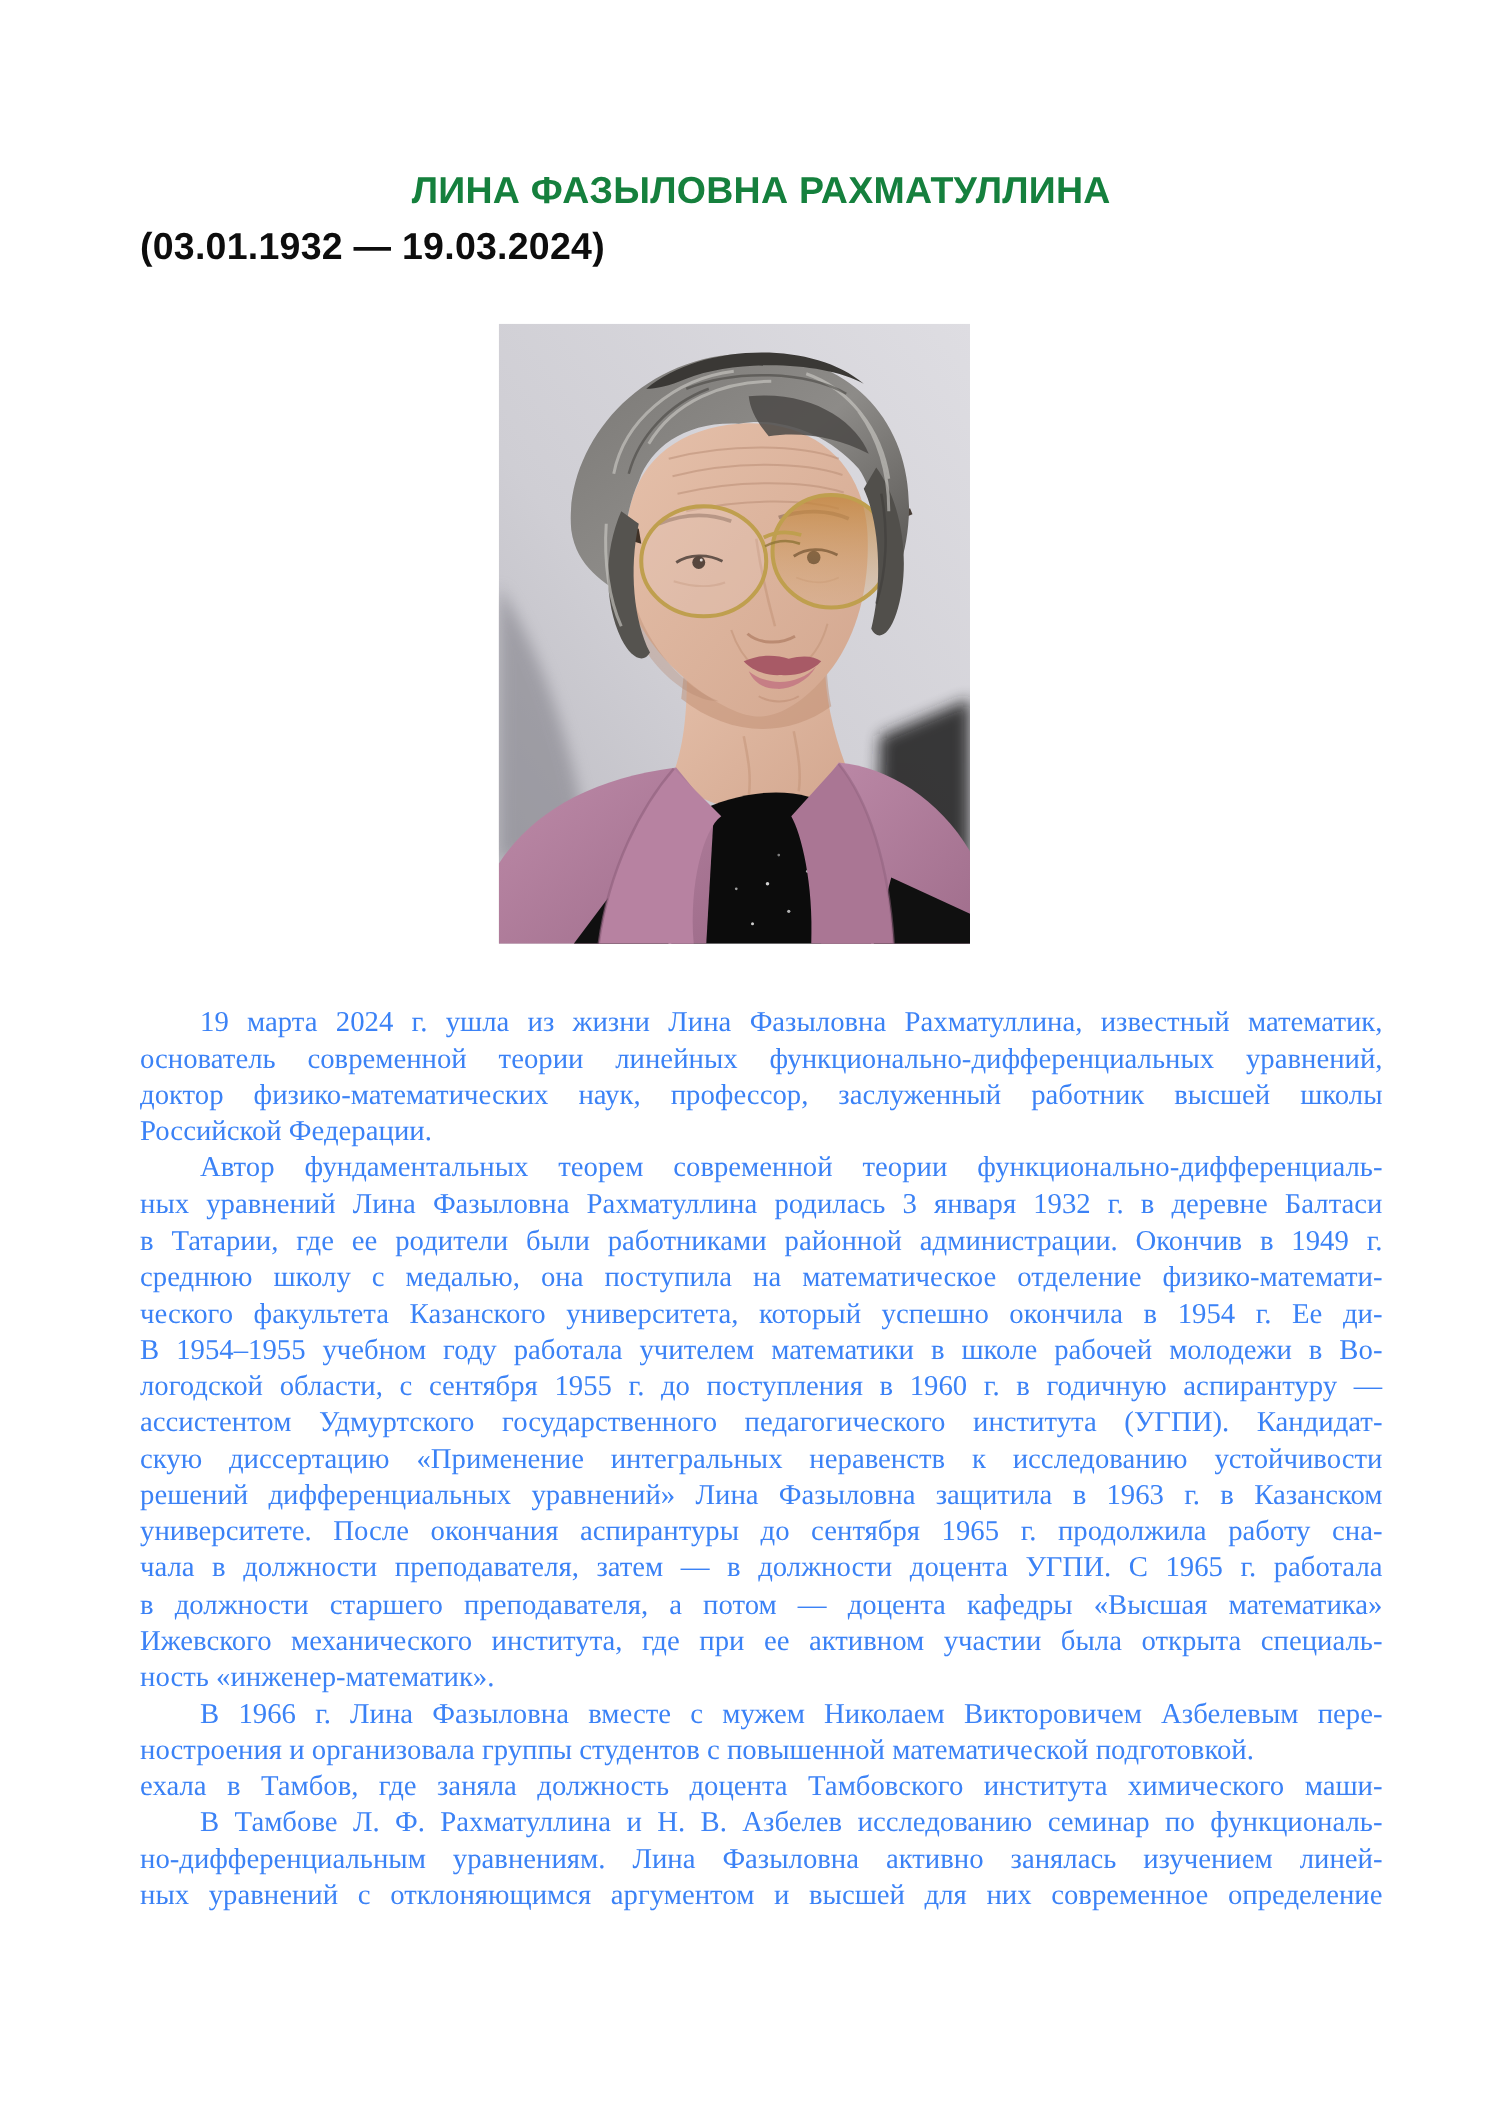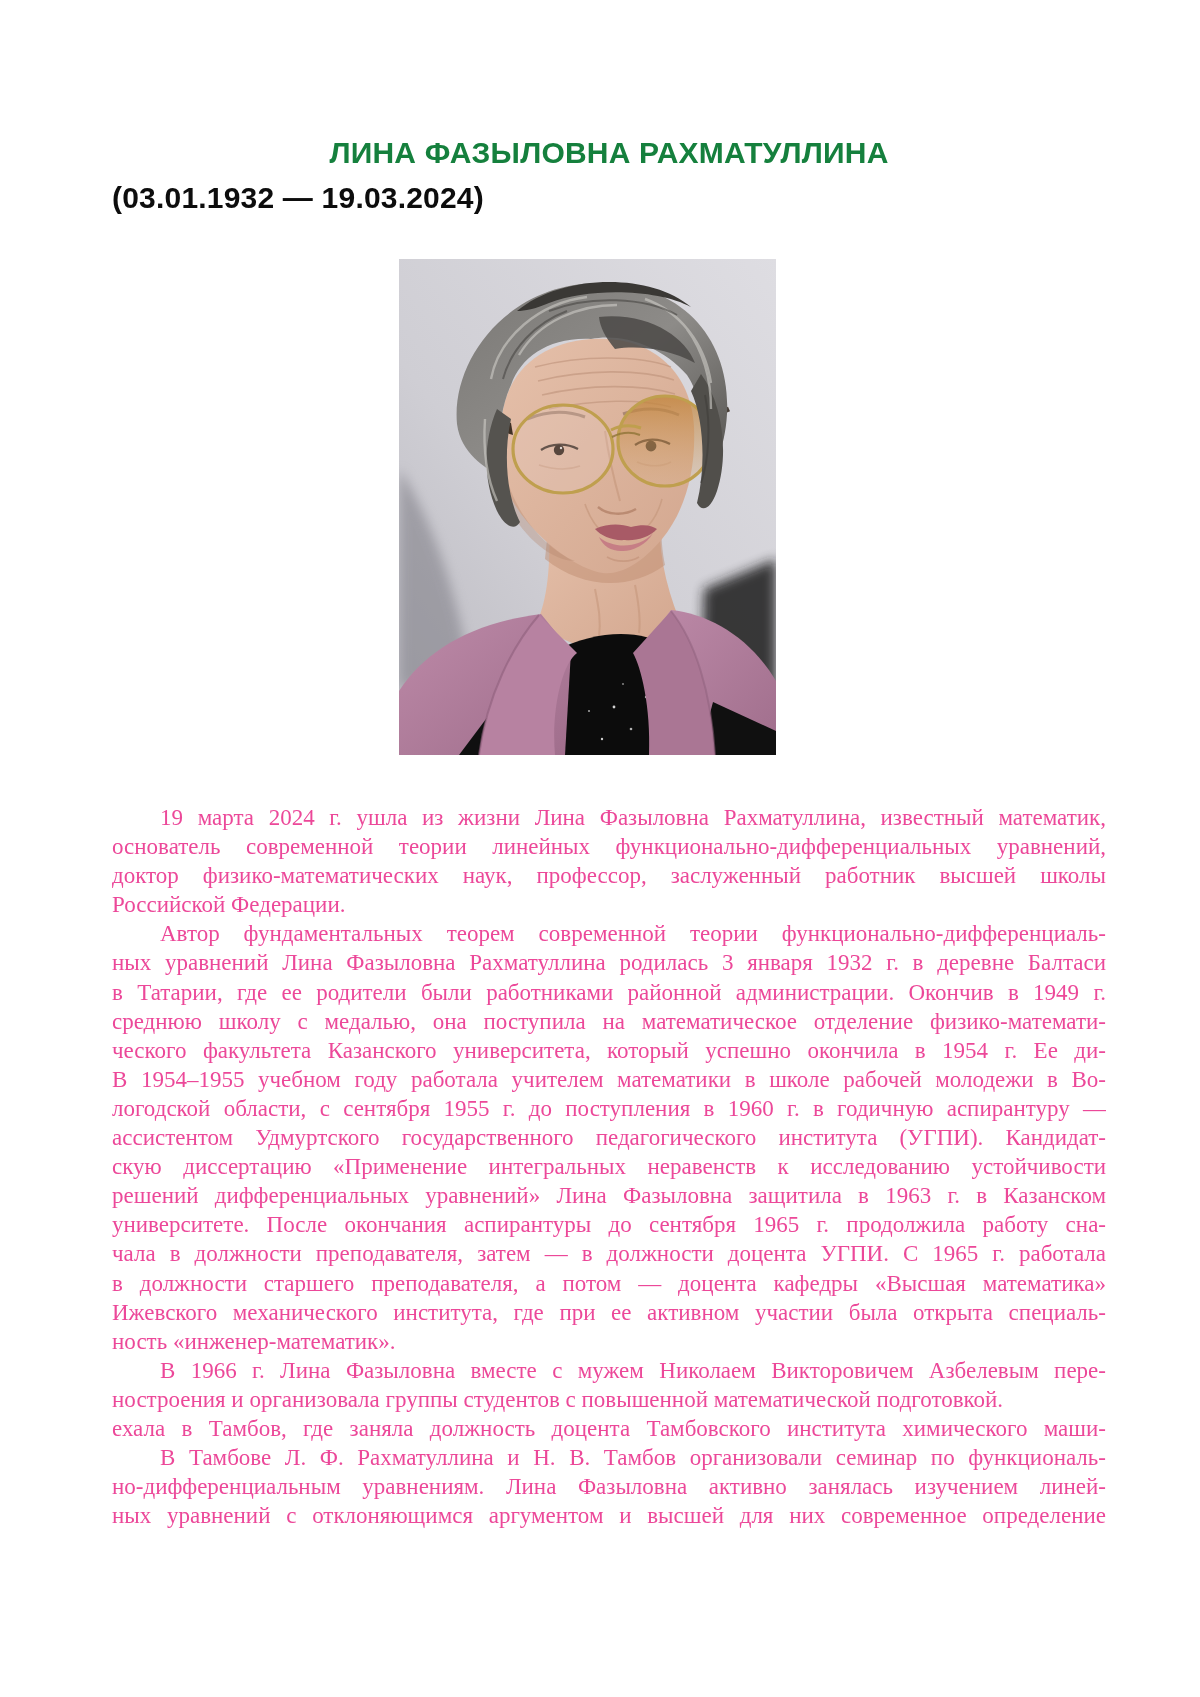--- a/index.html
+++ b/index.html
@@ -37,21 +37,21 @@
     position:absolute;
     left:399px;top:259px;
     width:377px;height:496px;
   }
   .photo svg{display:block;}
   .body{
     position:absolute;
     left:112px;top:803px;width:994px;
     font-size:23px;
     line-height:29.1px;
-    color:#ec4899;
+    color:#3b82f6;
   }
   .para{margin:0;padding:0;}
   .line{
     text-align:justify;
     text-align-last:justify;
     height:29.1px;
     overflow:hidden;
   }
   .line.first{text-indent:48px;}
   .line.lastline{text-align-last:left;}
@@ -218,18 +218,18 @@
         <div class="line">в должности старшего преподавателя, а потом — доцента кафедры «Высшая математика»</div>
         <div class="line">Ижевского механического института, где при ее активном участии была открыта специаль-</div>
         <div class="line lastline">ность «инженер-математик».</div>
       </div>
       <div class="para">
         <div class="line first">В 1966 г. Лина Фазыловна вместе с мужем Николаем Викторовичем Азбелевым пере-</div>
         <div class="line lastline">ностроения и организовала группы студентов с повышенной математической подготовкой.</div>
         <div class="line">ехала в Тамбов, где заняла должность доцента Тамбовского института химического маши-</div>
       </div>
       <div class="para">
-        <div class="line first">В Тамбове Л. Ф. Рахматуллина и Н. В. Тамбов организовали семинар по функциональ-</div>
+        <div class="line first">В Тамбове Л. Ф. Рахматуллина и Н. В. Азбелев исследованию семинар по функциональ-</div>
         <div class="line">но-дифференциальным уравнениям. Лина Фазыловна активно занялась изучением линей-</div>
         <div class="line">ных уравнений с отклоняющимся аргументом и высшей для них современное определение</div>
       </div>
     </div>
 </div>
 
 </body></html>

